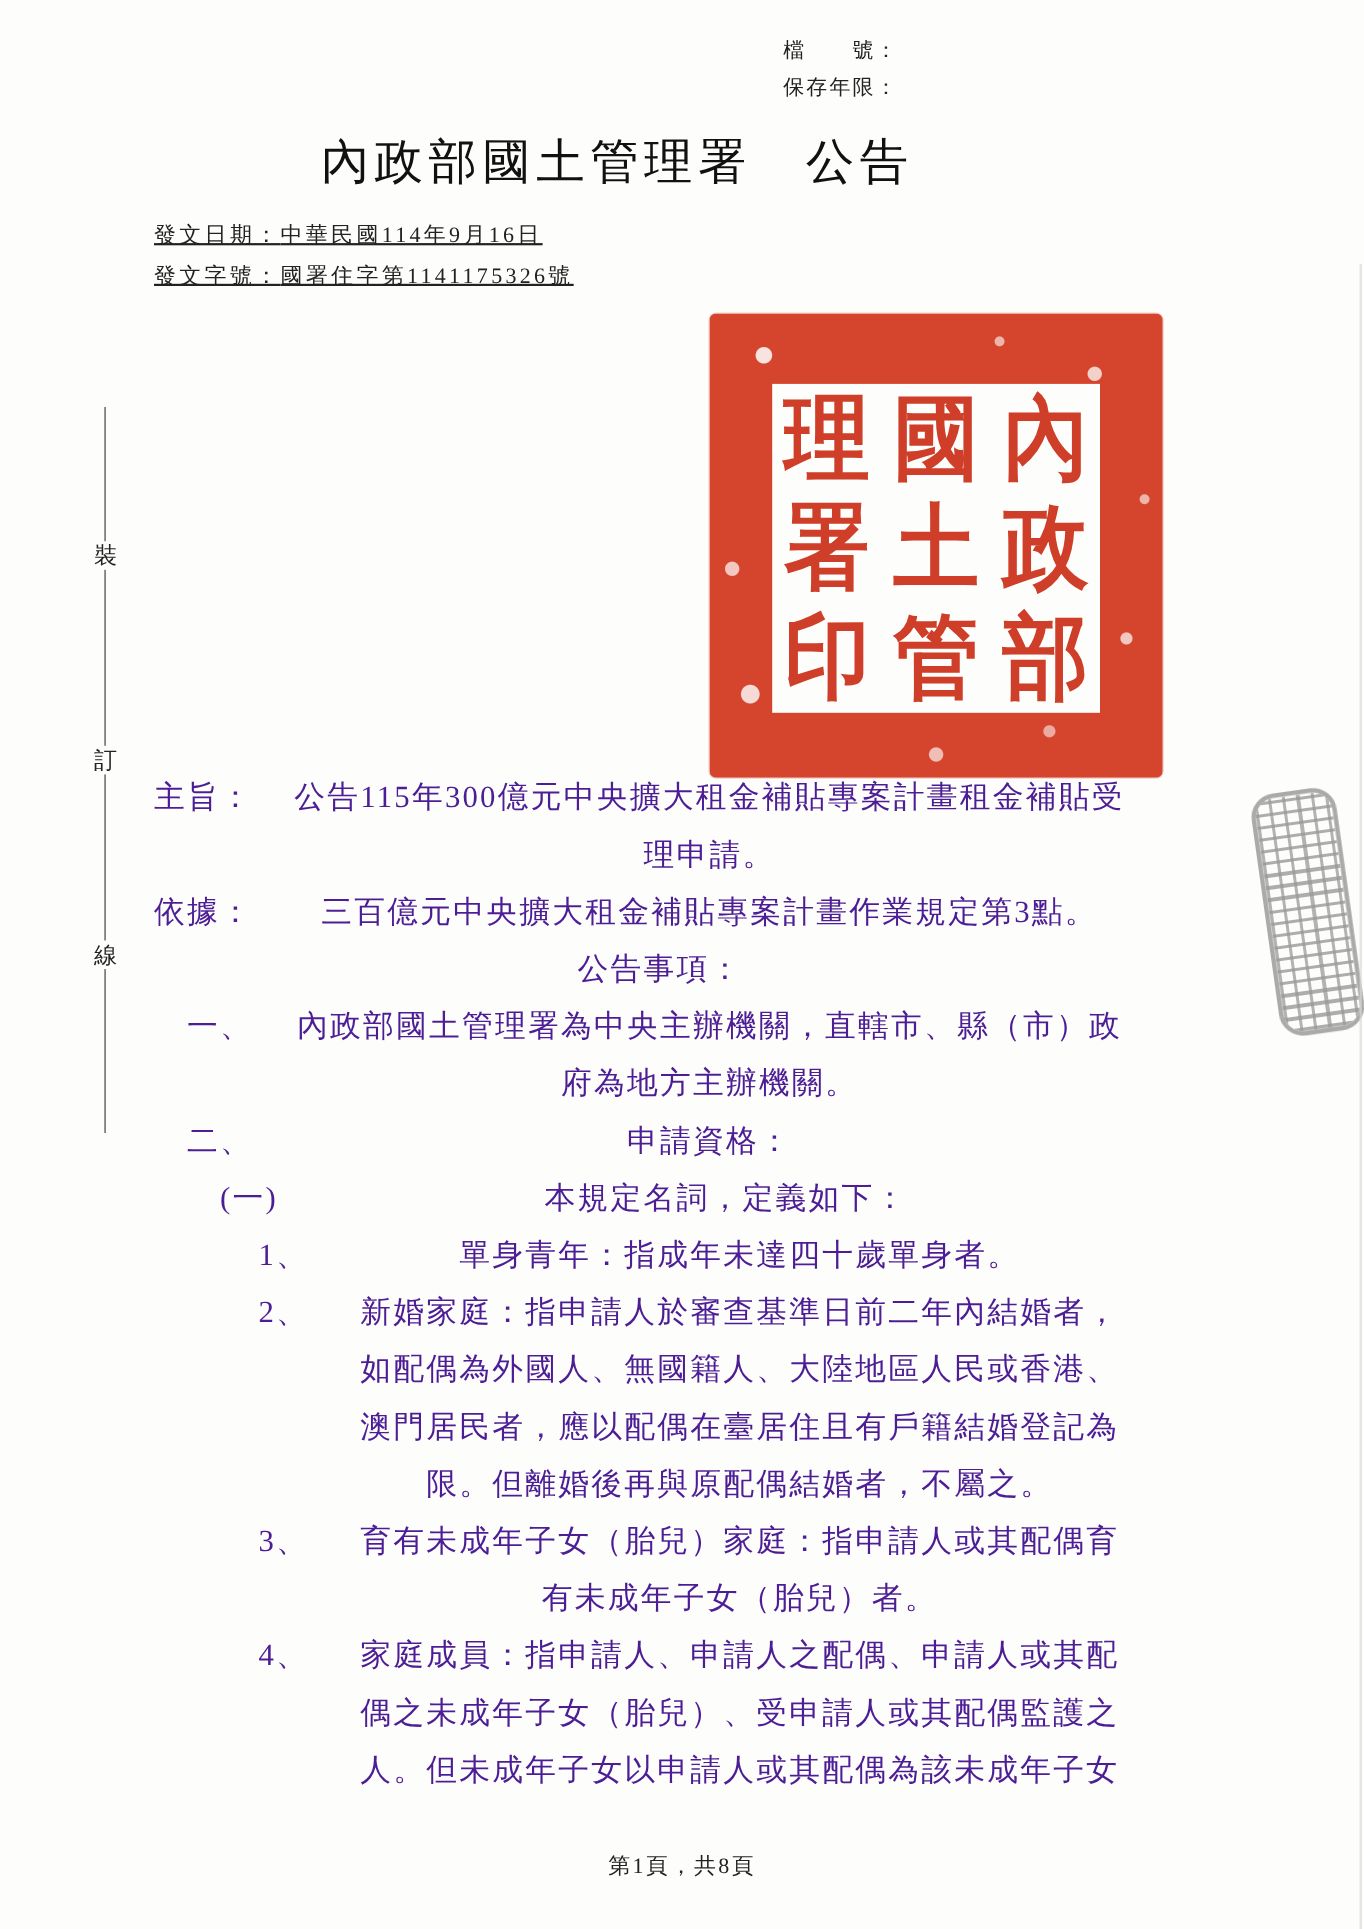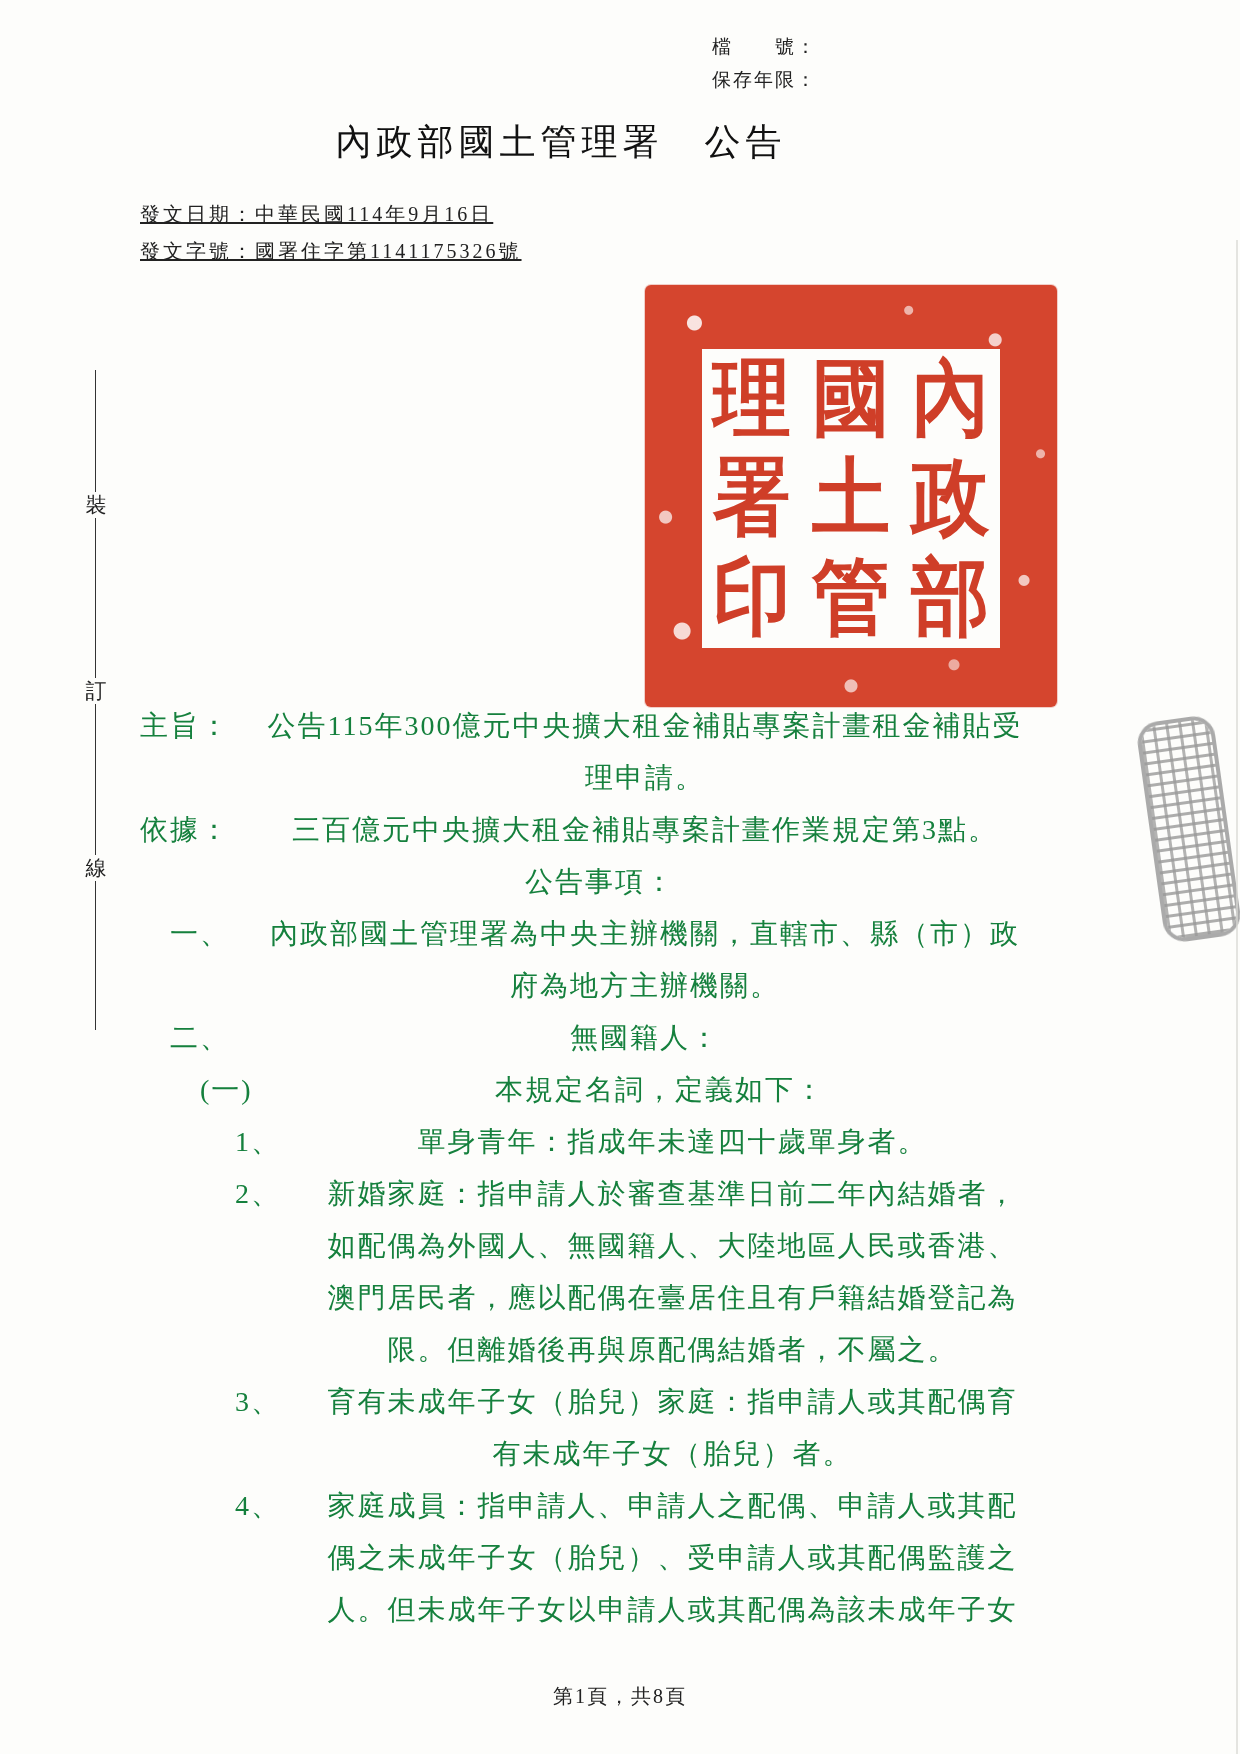--- a/index.html
+++ b/index.html
@@ -17,21 +17,21 @@
   .file-block{
     position:absolute;left:712px;top:30px;
     font-size:19px;letter-spacing:2px;line-height:33px;
     color:#222;
   }
 
   
   .doc-title{
     position:absolute;top:118px;left:0;right:118px;
     text-align:center;
-    font-size:36px;letter-spacing:5px;
+    font-size:44px;letter-spacing:5px;
     color:#111;
   }
 
   
   .meta{
     position:absolute;left:140px;top:196px;
     font-size:20px;letter-spacing:3px;line-height:37px;color:#222;
   }
   .meta .row span{white-space:nowrap;text-decoration:underline;}
 
@@ -92,21 +92,21 @@
     font-size:21px;color:#222;background:#fdfdfb;
     line-height:26px;
   }
   .bind-0{top:492px;}
   .bind-1{top:678px;}
   .bind-2{top:855px;}
 
   
   .body{
     position:absolute;left:140px;top:700px;width:920px;
-    font-size:28px;letter-spacing:2px;line-height:52px;color:#15803d;
+    font-size:28px;letter-spacing:2px;line-height:52px;color:#4c1d95;
   }
   .para{display:flex;align-items:flex-start;}
   .para .label{white-space:nowrap;flex:0 0 auto;}
   .para .ptext{flex:1 1 auto;text-align:center;}
   .subject .label{min-width:90px;}
   .plain .label{min-width:0;}
   .l1{margin-left:30px;}  .l1 .label{min-width:60px;}
   .l2{margin-left:60px;}  .l2 .label{min-width:60px;}
   .l3{margin-left:95px;}  .l3 .label{min-width:50px;}
 
@@ -189,21 +189,21 @@
       <div class="para l1">
         <span class="label">一、</span>
         <div class="ptext">
           <div>內政部國土管理署為中央主辦機關，直轄市、縣（市）政</div>
           <div>府為地方主辦機關。</div>
         </div>
       </div>
       <div class="para l1">
         <span class="label">二、</span>
         <div class="ptext">
-          <div>無國籍人：</div>
+          <div>申請資格：</div>
         </div>
       </div>
       <div class="para l2">
         <span class="label">(一)</span>
         <div class="ptext">
           <div>本規定名詞，定義如下：</div>
         </div>
       </div>
       <div class="para l3">
         <span class="label">1、</span>

